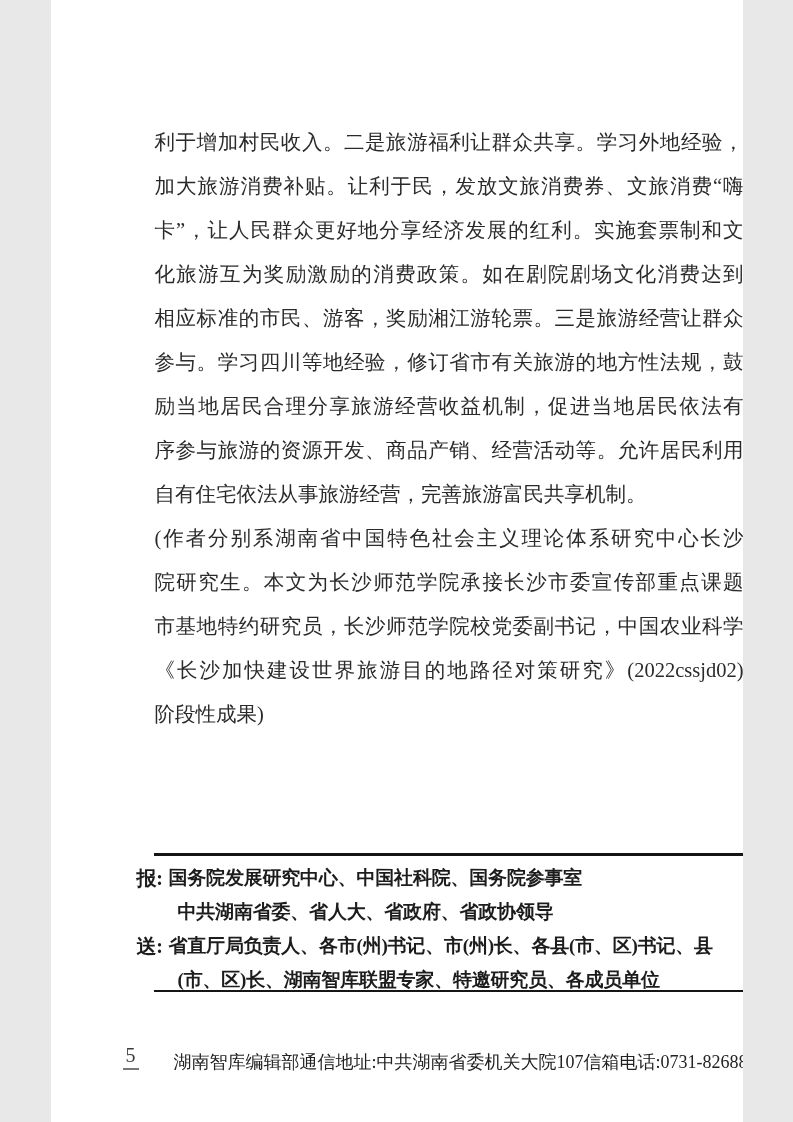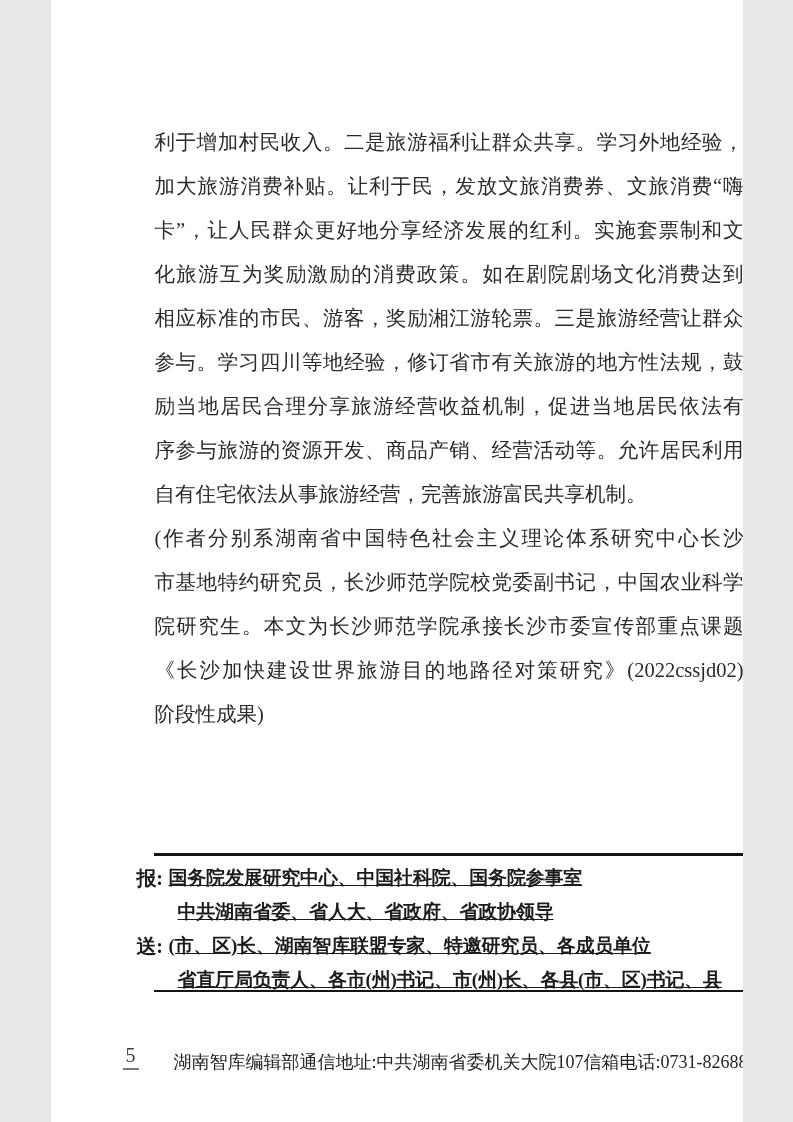--- a/index.html
+++ b/index.html
@@ -35,21 +35,21 @@
     position: absolute;
     left: 86px; top: 861px; width: 614px;
     font-weight: 700;
     font-size: 19px;
     color: #1c1c1c;
     letter-spacing: -0.2px;
   }
   .dist-entry { display: flex; }
   .dist-label { flex: 0 0 32px; width: 32px; line-height: 34px; font-size: 20px; }
   .dist-content { flex: 1; min-width: 0; }
-  .dist-content .tline { line-height: 34px; white-space: nowrap; text-decoration: underline; }
+  .dist-content .tline { line-height: 34px; white-space: nowrap; }
   .dist-content .tline + .tline { padding-left: 9px; }
 
   .footer {
     position: absolute;
     left: 103px; top: 1050px; width: 595px;
     box-sizing: border-box;
     padding-left: 20px;
     display: flex;
     justify-content: space-between;
     font-size: 18px;
@@ -79,41 +79,41 @@
       <div class="tline">化旅游互为奖励激励的消费政策。如在剧院剧场文化消费达到</div>
       <div class="tline">相应标准的市民、游客，奖励湘江游轮票。三是旅游经营让群众</div>
       <div class="tline">参与。学习四川等地经验，修订省市有关旅游的地方性法规，鼓</div>
       <div class="tline">励当地居民合理分享旅游经营收益机制，促进当地居民依法有</div>
       <div class="tline">序参与旅游的资源开发、商品产销、经营活动等。允许居民利用</div>
       <div class="tline">自有住宅依法从事旅游经营，完善旅游富民共享机制。</div>
     </div>
 
   <div class="textblock" id="author-note">
       <div class="tline">(作者分别系湖南省中国特色社会主义理论体系研究中心长沙</div>
+      <div class="tline">院研究生。本文为长沙师范学院承接长沙市委宣传部重点课题</div>
       <div class="tline">市基地特约研究员，长沙师范学院校党委副书记，中国农业科学</div>
-      <div class="tline">院研究生。本文为长沙师范学院承接长沙市委宣传部重点课题</div>
       <div class="tline">《长沙加快建设世界旅游目的地路径对策研究》(2022cssjd02)</div>
       <div class="tline">阶段性成果)</div>
     </div>
 
   <div class="rule" id="rule-top"></div>
 
   <div class="dist">
     <div class="dist-entry">
       <span class="dist-label">报:</span>
       <div class="dist-content">
           <div class="tline">国务院发展研究中心、中国社科院、国务院参事室</div>
           <div class="tline">中共湖南省委、省人大、省政府、省政协领导</div>
         </div>
     </div>
     <div class="dist-entry">
       <span class="dist-label">送:</span>
       <div class="dist-content">
+          <div class="tline">省直厅局负责人、各市(州)书记、市(州)长、各县(市、区)书记、县</div>
           <div class="tline">(市、区)长、湖南智库联盟专家、特邀研究员、各成员单位</div>
-          <div class="tline">省直厅局负责人、各市(州)书记、市(州)长、各县(市、区)书记、县</div>
         </div>
     </div>
   </div>
 
   <div class="rule" id="rule-bottom"></div>
 
   <div class="footer">
     <span>湖南智库编辑部通信地址:中共湖南省委机关大院107信箱</span>
     <span>电话:0731-82688078</span>
   </div>

